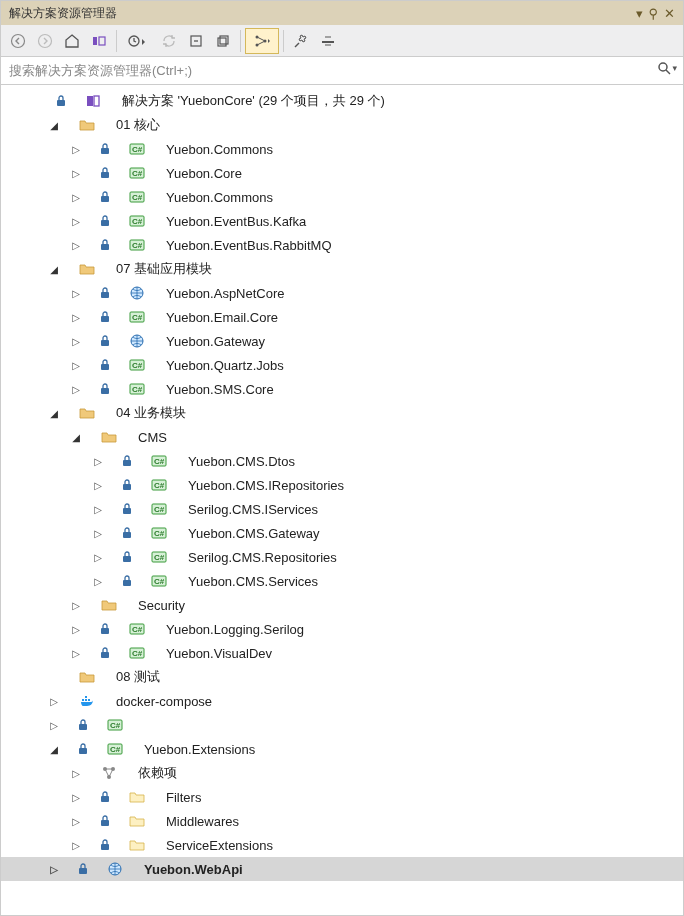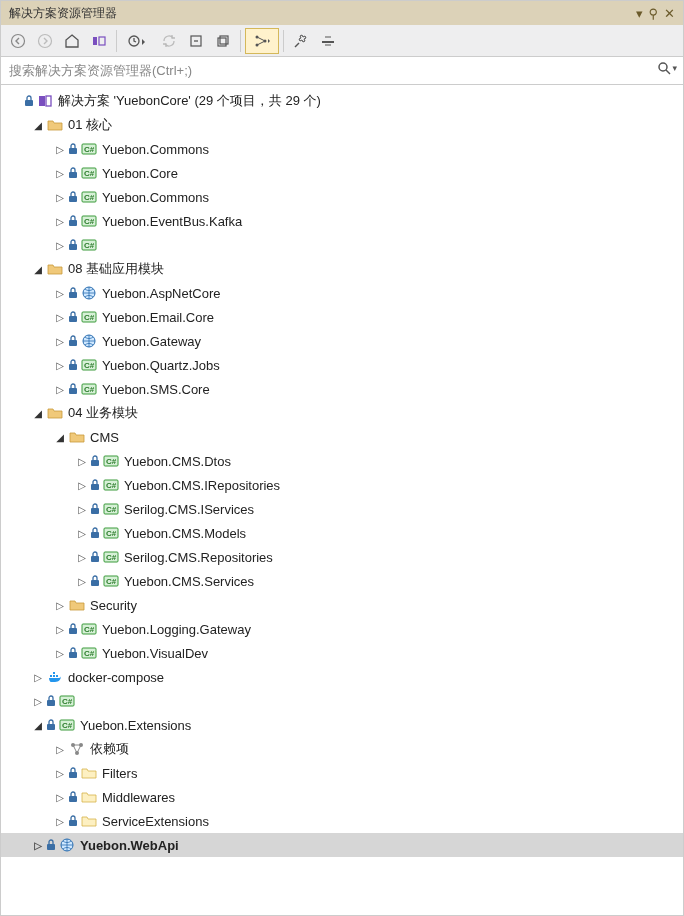--- a/index.html
+++ b/index.html
@@ -66,20 +66,21 @@
 }
 
 .tree { flex: 1; overflow: auto; background: #fff; padding: 4px 0; }
 .row {
   display: flex;
   align-items: center;
   height: 24px;
   white-space: nowrap;
   cursor: default;
   color: #222;
+  gap: 16px;
 }
 .row.selected { background: #d6d6d6; }
 .row.bold { font-weight: 600; }
 
 .ind { display: inline-block; height: 1px; }
 .chev {
   width: 14px; height: 14px;
   display: inline-flex; align-items: center; justify-content: center;
   font-size: 10px;
   color: #555;
@@ -302,30 +303,31 @@
             <rect x="1" y="5" width="8" height="6" rx="1" fill="#3a6ea5"></rect>
             <path d="M3 5V3a2 2 0 114 0v2" fill="none" stroke="#3a6ea5" stroke-width="1.3"></path>
           </svg>
         </span>
         <span class="ic">
           <svg width="16" height="16" viewBox="0 0 16 16">
             <rect x="1" y="3" width="14" height="10" rx="1" fill="#d6f0d6" stroke="#3a9a3a" stroke-width="1"></rect>
             <text x="8" y="11" font-size="8" text-anchor="middle" fill="#2a7a2a" font-weight="bold">C#</text>
           </svg>
         </span>
+        <span class="label">Yuebon.EventBus.RabbitMQ</span>
       </div>
       <div class="row">
         <span class="ind" style="width: 30px;"></span>
         <span class="chev" style="color: rgb(51, 51, 51);">◢</span>
         <span class="ic">
           <svg width="16" height="16" viewBox="0 0 16 16">
             <path d="M1 4h5l1 2h8v7H1z" fill="#f0c97a" stroke="#c89a3a" stroke-width="0.8"></path>
           </svg>
         </span>
-        <span class="label">08 基础应用模块</span>
+        <span class="label">07 基础应用模块</span>
       </div>
       <div class="row">
         <span class="ind" style="width: 52px;"></span>
         <span class="chev">▷</span>
         <span class="lock">
           <svg width="10" height="12" viewBox="0 0 10 12">
             <rect x="1" y="5" width="8" height="6" rx="1" fill="#3a6ea5"></rect>
             <path d="M3 5V3a2 2 0 114 0v2" fill="none" stroke="#3a6ea5" stroke-width="1.3"></path>
           </svg>
         </span>
@@ -484,21 +486,21 @@
             <rect x="1" y="5" width="8" height="6" rx="1" fill="#3a6ea5"></rect>
             <path d="M3 5V3a2 2 0 114 0v2" fill="none" stroke="#3a6ea5" stroke-width="1.3"></path>
           </svg>
         </span>
         <span class="ic">
           <svg width="16" height="16" viewBox="0 0 16 16">
             <rect x="1" y="3" width="14" height="10" rx="1" fill="#d6f0d6" stroke="#3a9a3a" stroke-width="1"></rect>
             <text x="8" y="11" font-size="8" text-anchor="middle" fill="#2a7a2a" font-weight="bold">C#</text>
           </svg>
         </span>
-        <span class="label">Yuebon.CMS.Models</span>
+        <span class="label">Yuebon.CMS.Gateway</span>
       </div>
       <div class="row">
         <span class="ind" style="width: 74px;"></span>
         <span class="chev">▷</span>
         <span class="lock">
           <svg width="10" height="12" viewBox="0 0 10 12">
             <rect x="1" y="5" width="8" height="6" rx="1" fill="#3a6ea5"></rect>
             <path d="M3 5V3a2 2 0 114 0v2" fill="none" stroke="#3a6ea5" stroke-width="1.3"></path>
           </svg>
         </span>
@@ -545,38 +547,48 @@
             <rect x="1" y="5" width="8" height="6" rx="1" fill="#3a6ea5"></rect>
             <path d="M3 5V3a2 2 0 114 0v2" fill="none" stroke="#3a6ea5" stroke-width="1.3"></path>
           </svg>
         </span>
         <span class="ic">
           <svg width="16" height="16" viewBox="0 0 16 16">
             <rect x="1" y="3" width="14" height="10" rx="1" fill="#d6f0d6" stroke="#3a9a3a" stroke-width="1"></rect>
             <text x="8" y="11" font-size="8" text-anchor="middle" fill="#2a7a2a" font-weight="bold">C#</text>
           </svg>
         </span>
-        <span class="label">Yuebon.Logging.Gateway</span>
+        <span class="label">Yuebon.Logging.Serilog</span>
       </div>
       <div class="row">
         <span class="ind" style="width: 52px;"></span>
         <span class="chev">▷</span>
         <span class="lock">
           <svg width="10" height="12" viewBox="0 0 10 12">
             <rect x="1" y="5" width="8" height="6" rx="1" fill="#3a6ea5"></rect>
             <path d="M3 5V3a2 2 0 114 0v2" fill="none" stroke="#3a6ea5" stroke-width="1.3"></path>
           </svg>
         </span>
         <span class="ic">
           <svg width="16" height="16" viewBox="0 0 16 16">
             <rect x="1" y="3" width="14" height="10" rx="1" fill="#d6f0d6" stroke="#3a9a3a" stroke-width="1"></rect>
             <text x="8" y="11" font-size="8" text-anchor="middle" fill="#2a7a2a" font-weight="bold">C#</text>
           </svg>
         </span>
         <span class="label">Yuebon.VisualDev</span>
+      </div>
+      <div class="row">
+        <span class="ind" style="width: 30px;"></span>
+        <span class="chev blank">▷</span>
+        <span class="ic">
+          <svg width="16" height="16" viewBox="0 0 16 16">
+            <path d="M1 4h5l1 2h8v7H1z" fill="#f0c97a" stroke="#c89a3a" stroke-width="0.8"></path>
+          </svg>
+        </span>
+        <span class="label">08 测试</span>
       </div>
       <div class="row">
         <span class="ind" style="width: 30px;"></span>
         <span class="chev">▷</span>
         <span class="ic">
           <svg width="16" height="16" viewBox="0 0 16 16">
             <path d="M2 9h10c1 0 2-1 2-2 0 3-2 6-6 6H4c-1 0-2-2-2-4z" fill="#2496ed"></path>
             <rect x="3" y="6" width="2" height="2" fill="#2496ed"></rect>
             <rect x="6" y="6" width="2" height="2" fill="#2496ed"></rect>
             <rect x="6" y="3" width="2" height="2" fill="#2496ed"></rect>

